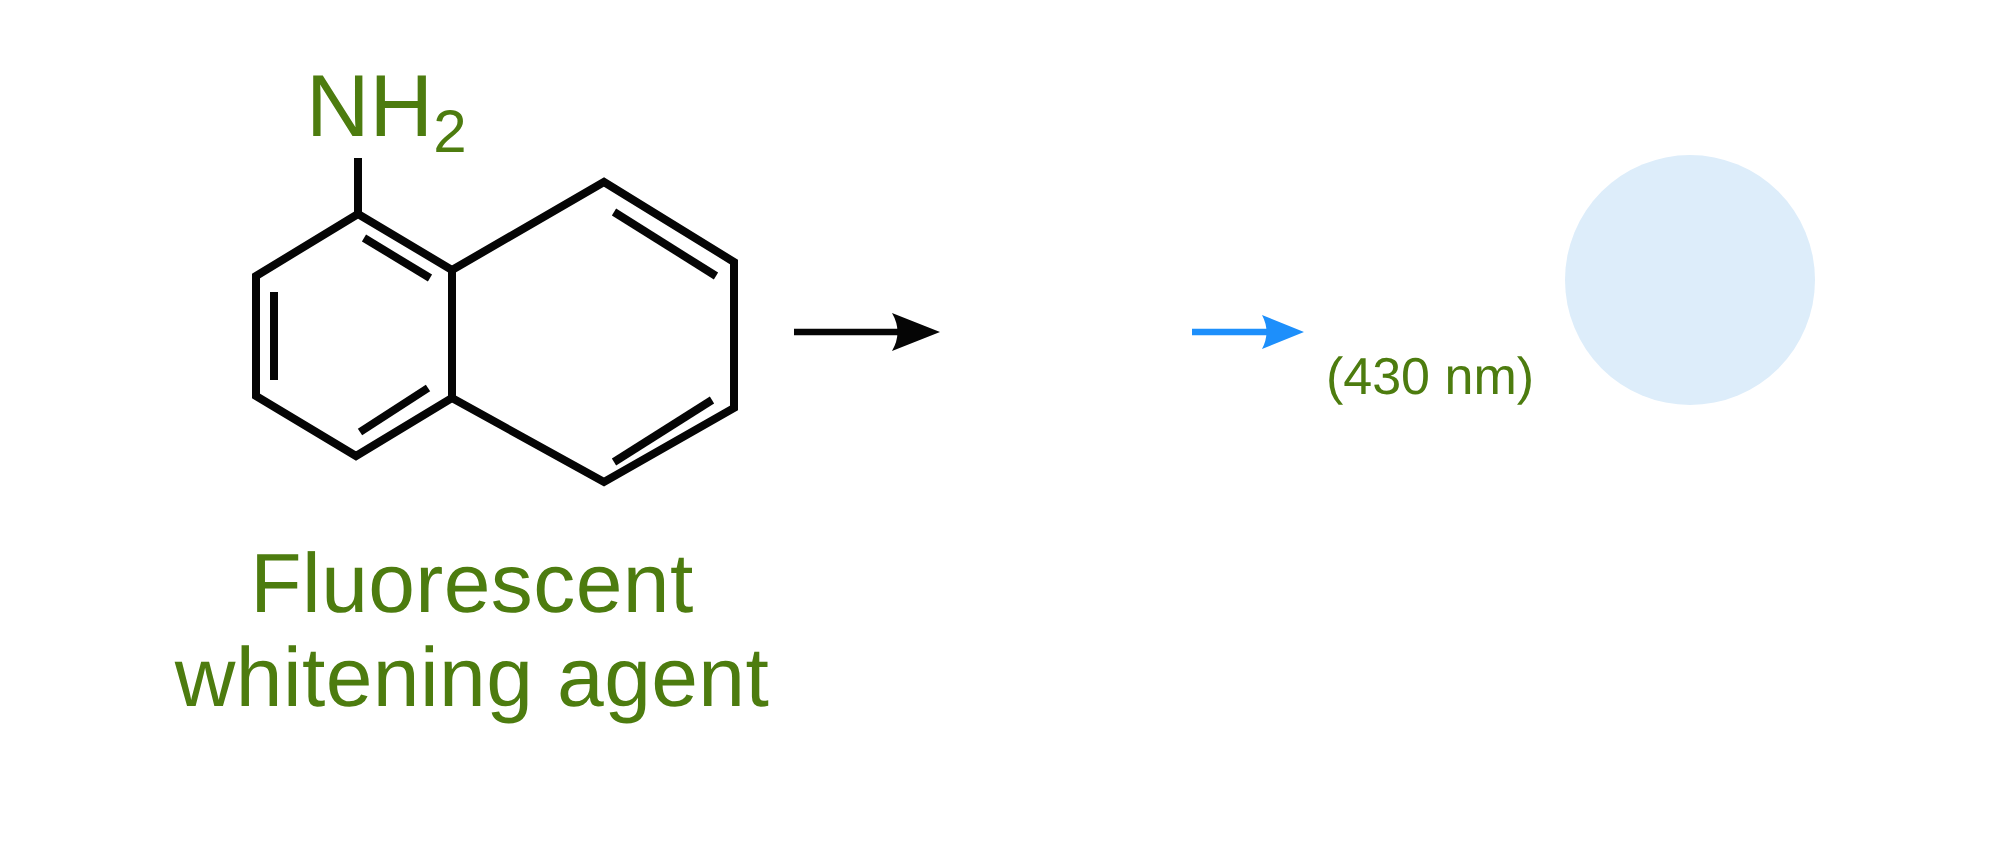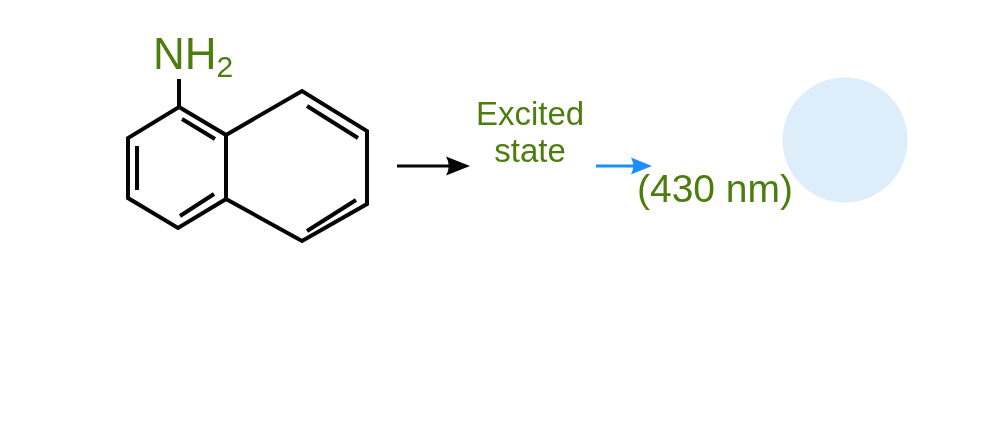--- a/index.html
+++ b/index.html
@@ -23,21 +23,21 @@
     stroke-linecap: butt;
   }
   .arrow-shaft-black { fill: none; stroke: #050505; stroke-width: 3.2; }
   .arrow-head-black { stroke: none; fill: #050505; }
   .arrow-shaft-blue { fill: none; stroke-width: 3.2; } 
   .arrow-head-blue { stroke: none; }                   
   .label { position: absolute; }
   .centered { transform: translateX(-50%); text-align: center; }
   .multiline { white-space: pre-line; }
   .standard { font-size: 33px; line-height: 37px; }
-  .wavelength { font-size: 39px; line-height: 33px; }
+  .wavelength { font-size: 26px; line-height: 33px; }
   .caption { font-size: 42px; line-height: 47px; letter-spacing: 0.2px; }
   .formula { font-size: 44px; line-height: 44px; }
   .formula .sub { font-size: 30px; vertical-align: -8px; }
 </style>
 </head>
 <body>
 
 <div class="canvas">
 
   <svg class="layer" width="1000" height="430" viewBox="0 0 1000 430">
@@ -67,21 +67,21 @@
     <g>
       <path class="arrow-shaft-blue" d="M596 166 H634" stroke="#1d8ffb"></path>
       <path class="arrow-head-blue" d="M652 166 L631 157.5 Q635.5 166 631 174.5 Z" fill="#1d8ffb"></path>
     </g>
   </svg>
 
   <div class="label formula" style="left:153px; top:32px;">
     <span>NH</span><span class="sub">2</span>
   </div>
 
-  <div class="label centered multiline standard" style="left:530px; top:95px;">Excited
-state</div>
 
 
   <div class="label centered wavelength" style="left:715px; top:172px;">(430 nm)</div>
 
 
+  <div class="label centered multiline caption" style="left:236px; top:268px;">Fluorescent
+whitening agent</div>
 
 </div>
 
 </body></html>

